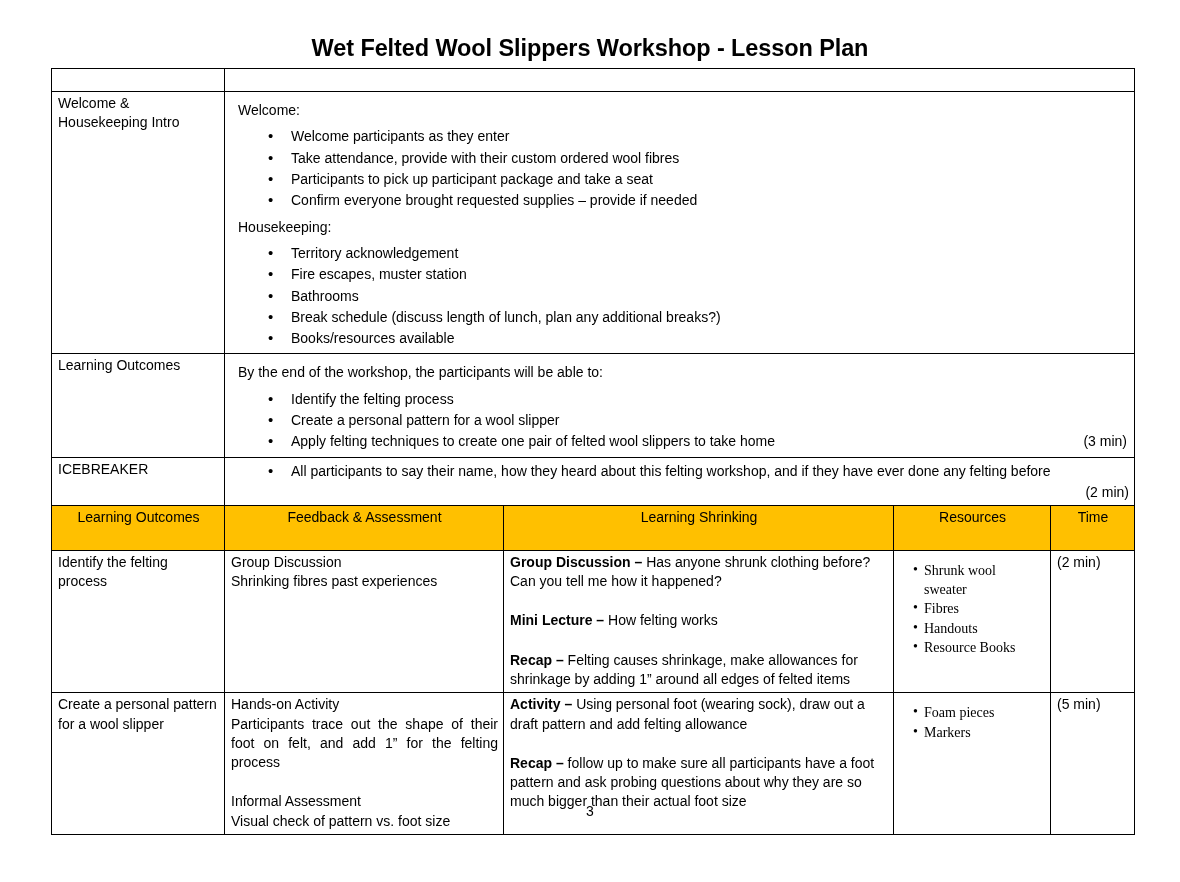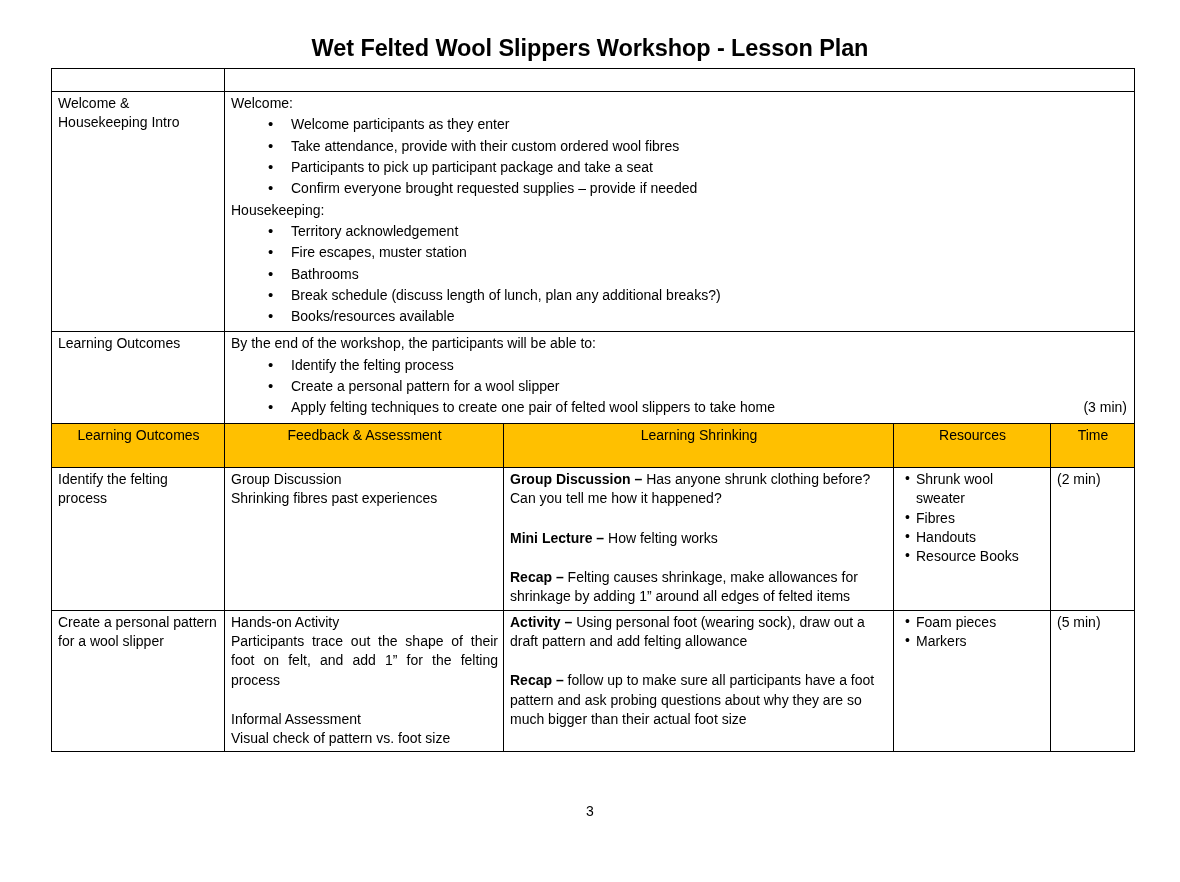--- a/index.html
+++ b/index.html
@@ -65,35 +65,36 @@
     margin: 2px;
   }
   ul.b > li::before {
     content: "\2022";
     position: absolute;
     left: -23px;
     top: -1px;
     font-size: 15px;
   }
   ul.tight {
-    margin: 0;
+    margin: 8px;
     padding: 0 0 0 16px;
     list-style: none;
+    font-family: Liberation Serif, serif;
   }
   ul.tight > li {
     position: relative;
     margin: 0;
   }
   ul.tight > li::before {
     content: "\2022";
     position: absolute;
     left: -11px;
     top: -1px;
   }
-  .lead { margin: 0; }
+  .lead { margin: 7px; }
   .blank-line { height: 20px; }
   .justified { text-align: justify; }
   .right { text-align: right; display: block; }
   .b-run { font-weight: bold; }
   .page-number {
     position: absolute;
     left: 0;
     top: 803px;
     width: 1180px;
     text-align: center;
@@ -152,20 +153,29 @@
             <li>Identify the felting process</li>
             <li>Create a personal pattern for a wool slipper</li>
             <li>
               <span>Apply felting techniques to create one pair of felted wool slippers to take home</span>
               <span style="float:right">(3 min)</span>
             </li>
           </ul>
         </td>
       </tr>
 
+      <tr>
+        <td>ICEBREAKER</td>
+        <td colspan="4">
+          <ul class="b">
+            <li>All participants to say their name, how they heard about this felting workshop, and if they have ever done any felting before</li>
+          </ul>
+          <div class="right">(2 min)</div>
+        </td>
+      </tr>
 
       <tr>
         <td class="orange hdr-cell" style="padding-bottom:22px">Learning Outcomes</td>
         <td class="orange hdr-cell">Feedback &amp; Assessment</td>
         <td class="orange hdr-cell">Learning Shrinking</td>
         <td class="orange hdr-cell">Resources</td>
         <td class="orange hdr-cell">Time</td>
       </tr>
 
       <tr>

